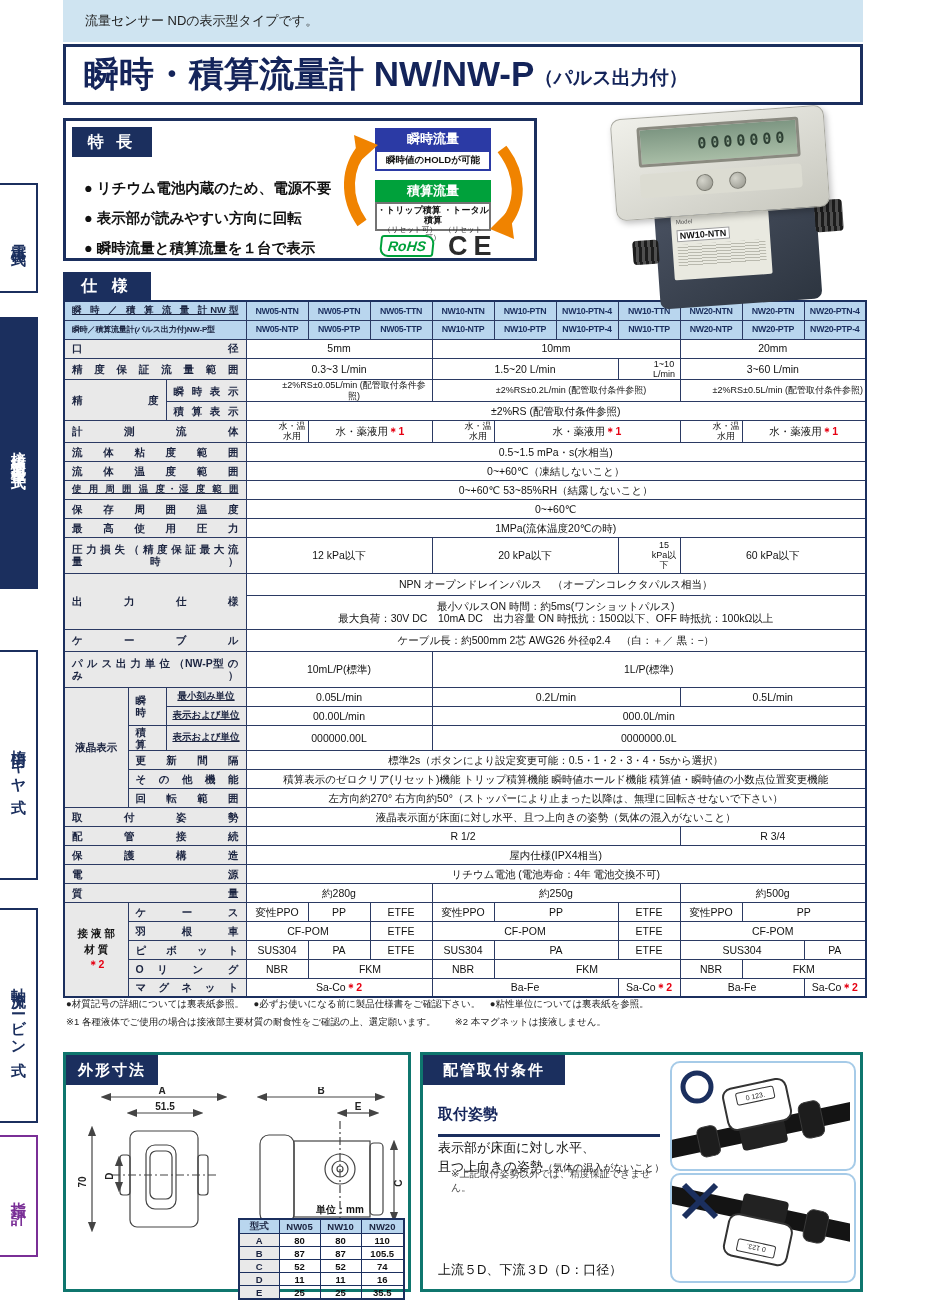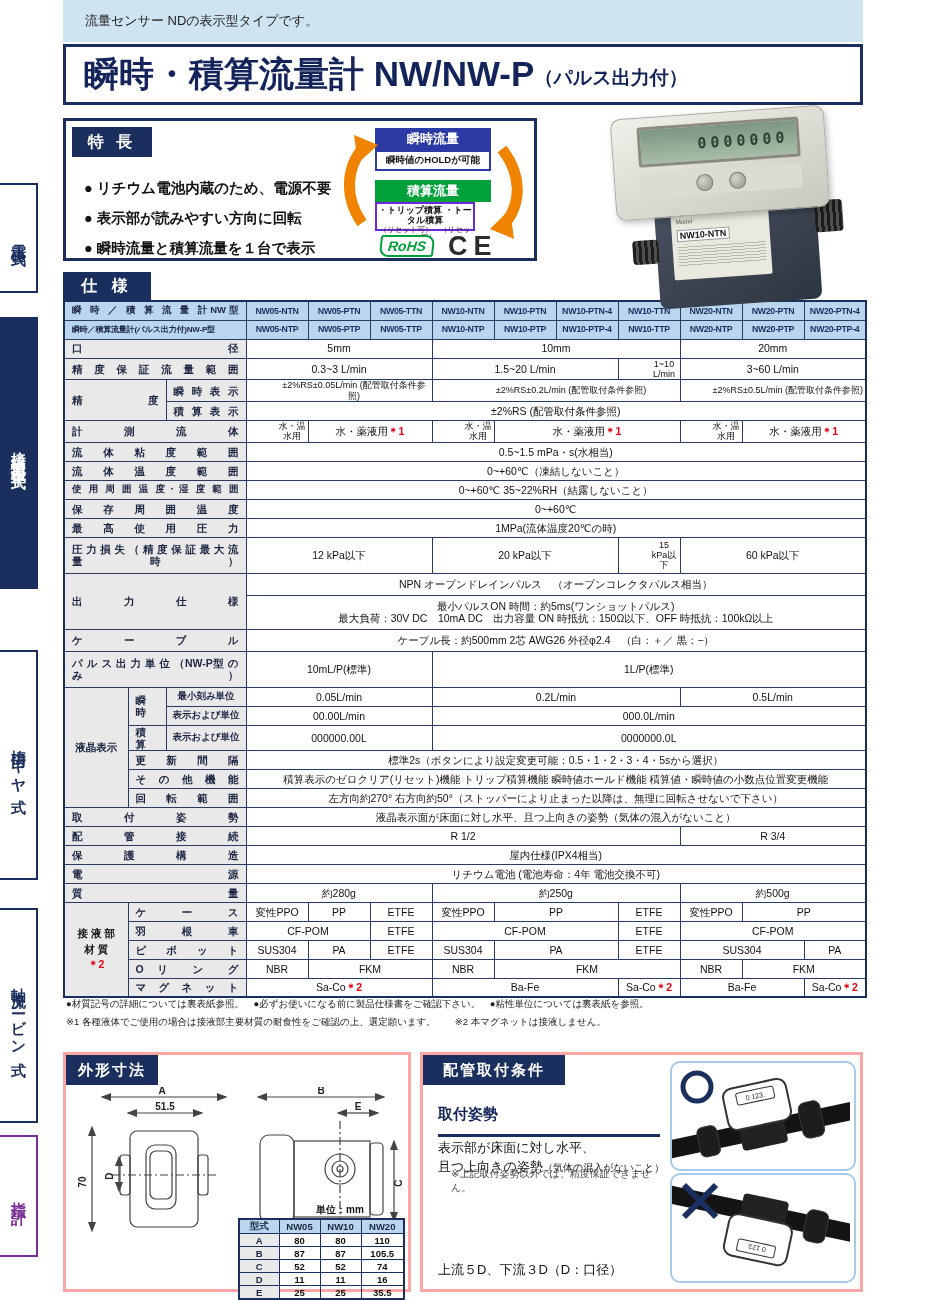--- a/index.html
+++ b/index.html
@@ -22,21 +22,21 @@
   .feat{position:absolute;left:63px;top:118px;width:474px;height:143px;border:3px solid #1b2f5e;box-sizing:border-box;background:#fff;}
   .feat-label{position:absolute;left:6px;top:6px;width:80px;height:30px;background:#1b2f5e;color:#fff;
               font-size:16px;font-weight:bold;display:flex;align-items:center;justify-content:center;letter-spacing:4px;}
   .bullets{position:absolute;left:18px;top:52px;width:300px;font-size:14.5px;font-weight:bold;color:#111;line-height:30px;}
   .fx-hd{position:absolute;width:116px;height:22px;color:#fff;font-weight:bold;font-size:13px;
          display:flex;align-items:center;justify-content:center;}
   .fx-inst{left:309px;top:7px;background:#2b3aa5;}
   .fx-tot{left:309px;top:59px;background:#00a13b;}
   .fx-note{position:absolute;left:309px;top:29px;width:116px;height:21px;border:2px solid #2b3aa5;box-sizing:border-box;
            background:#fff;font-size:9.5px;font-weight:bold;display:flex;align-items:center;justify-content:center;}
-  .fx-trip{position:absolute;left:309px;top:81px;width:100px;height:29px;border:2px solid #6d28d9;box-sizing:border-box;
+  .fx-trip{position:absolute;left:309px;top:81px;width:116px;height:29px;border:2px solid #737373;box-sizing:border-box;
            background:#fff;text-align:center;line-height:1.1;padding-top:2px;}
   .fx-trip .l1{font-size:9px;font-weight:bold;}
   .fx-trip .l2{font-size:7.5px;color:#333;}
   .rohs{position:absolute;left:314px;top:114px;border:2.5px solid #00a13b;color:#00a13b;font-weight:bold;font-style:italic;
         font-size:14px;padding:1px 6px;border-radius:3px 9px 3px 9px;transform:skewX(-6deg);background:#fff;}
   .ce{position:absolute;left:382px;top:110px;font-size:27px;font-weight:bold;color:#2b2b2b;letter-spacing:6px;}
   .arrow-svg{position:absolute;}
   
   .photo{position:absolute;left:605px;top:112px;width:268px;height:198px;z-index:4;}
   .ph-top{position:absolute;left:8px;top:0;width:212px;height:100px;background:linear-gradient(160deg,#f0f0ea,#c8c8bf);
@@ -63,31 +63,31 @@
   .spec-hd{left:63px;top:272px;width:88px;height:28px;font-size:16px;letter-spacing:5px;}
   table.tb{position:absolute;left:63px;top:300px;border-collapse:collapse;table-layout:fixed;background:#fff;
            border:2px solid #1b2f5e;}
   .tb td{border:1px solid #2b3a63;font-size:10.5px;text-align:center;color:#111;padding:0 2px;height:19px;
          line-height:1.15;overflow:hidden;box-sizing:border-box;}
   .tb .lab{background:#e9e9e9;font-weight:bold;color:#1b2440;text-align:justify;text-align-last:justify;padding:0 7px;}
   .tb .lab2{background:#e9e9e9;font-weight:bold;color:#1b2440;text-align:center;text-align-last:center;}
   .tb .mod{background:#b9d6ee;color:#1b2f5e;font-weight:bold;font-size:8.8px;letter-spacing:-0.3px;padding:0 1px;}
   .tb .blab{background:#b9d6ee;color:#1b2440;}
   .tb .s9{font-size:9px;padding-left:32px;}
-  .tb .s95{font-size:9.5px;}
+  .tb .s95{font-size:9.5px;text-decoration:underline;}
   .tb .s8{font-size:8px;letter-spacing:-0.2px;}
   tr.t36>td{height:36px;}
   tr.t34>td{height:34px;}
   tr.t22>td{height:22px;}
   .red{color:#e60012;font-weight:bold;}
   .matcell{background:#e9e9e9;font-weight:bold;color:#1b2440;text-align:left;padding-left:8px;margin-top:36px;}
   .matcell span{display:block;line-height:1.5;}
   .notes{position:absolute;left:66px;font-size:9.5px;color:#222;}
   
-  .box{position:absolute;top:1052px;height:240px;border:3px solid #fca5a5;box-sizing:border-box;background:#fff;}
+  .box{position:absolute;top:1052px;height:240px;border:3px solid #0f766e;box-sizing:border-box;background:#fff;}
   .dims-box{left:63px;width:348px;}
   .pipe-box{left:420px;width:443px;}
   .box-hd{position:absolute;left:0;top:0;background:#1b2f5e;color:#fff;font-weight:bold;font-size:15px;
           display:flex;align-items:center;justify-content:center;letter-spacing:2px;}
   .dims-hd{width:92px;height:30px;}
   .pipe-hd{width:142px;height:30px;}
   .unit{position:absolute;left:250px;top:148px;font-size:10px;font-weight:bold;color:#111;}
   .dimtable{position:absolute;left:172px;top:163px;border-collapse:collapse;table-layout:fixed;border:2px solid #1b2f5e;}
   .dimtable td{border:1px solid #1b2f5e;font-size:9.5px;font-weight:bold;text-align:center;height:12px;padding:0;}
   .dimtable .dh{background:#b9d6ee;color:#1b2440;}
@@ -249,21 +249,21 @@
     <tr>
       <td colspan="3" class="lab">流 体 粘 度 範 囲</td>
       <td colspan="10">0.5~1.5 mPa・s(水相当)</td>
     </tr>
     <tr>
       <td colspan="3" class="lab">流 体 温 度 範 囲</td>
       <td colspan="10">0~+60℃（凍結しないこと）</td>
     </tr>
     <tr>
       <td colspan="3" class="lab s95">使 用 周 囲 温 度・湿 度 範 囲</td>
-      <td colspan="10">0~+60℃ 35~22%RH（結露しないこと）</td>
+      <td colspan="10">0~+60℃ 53~85%RH（結露しないこと）</td>
     </tr>
     <tr>
       <td colspan="3" class="lab">保 存 周 囲 温 度</td>
       <td colspan="10">0~+60℃</td>
     </tr>
     <tr>
       <td colspan="3" class="lab">最 高 使 用 圧 力</td>
       <td colspan="10">1MPa(流体温度20℃の時)</td>
     </tr>
     <tr class="t36">

